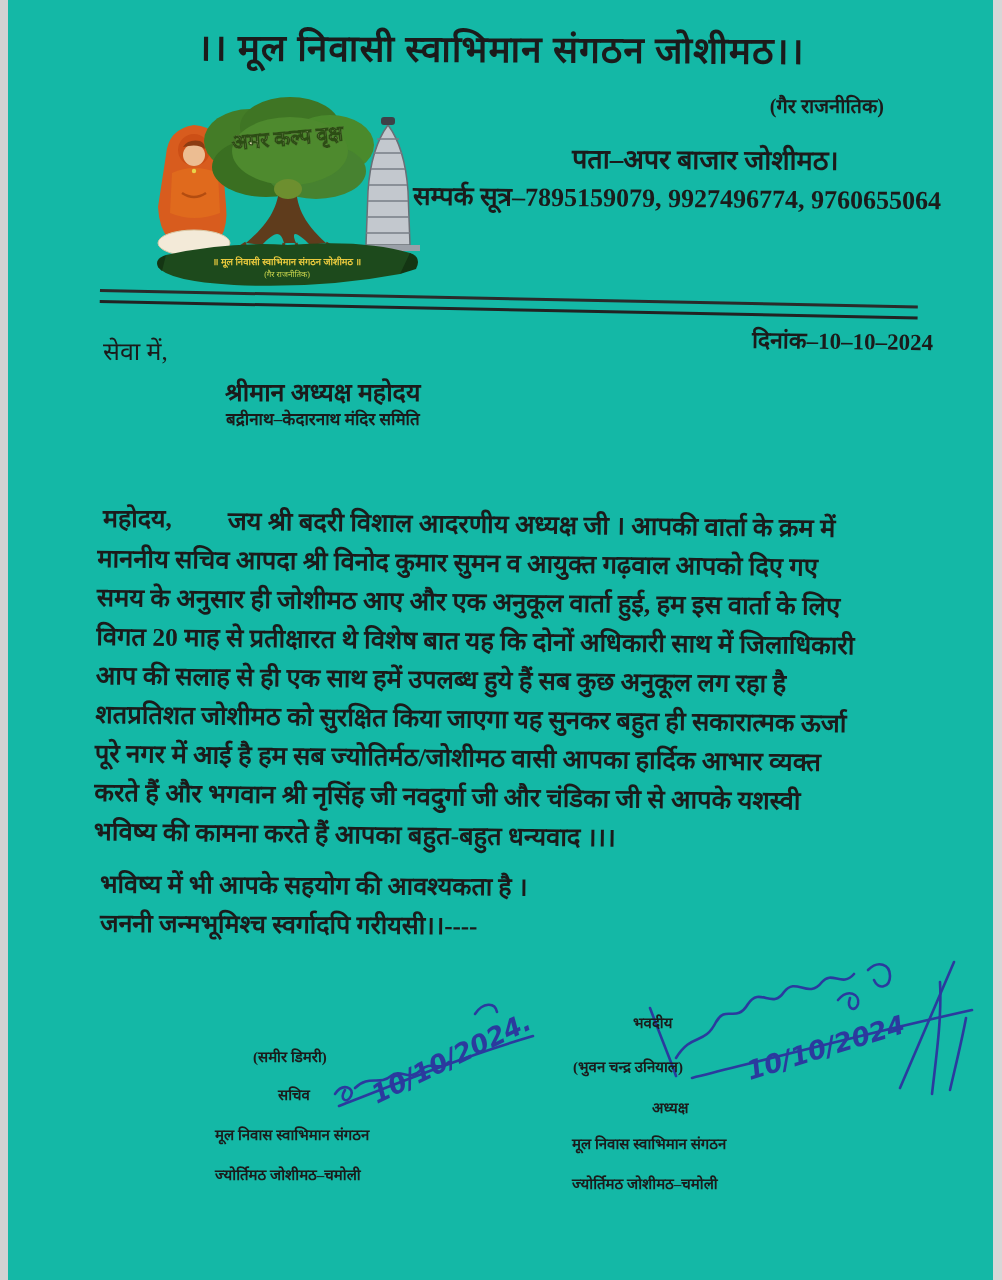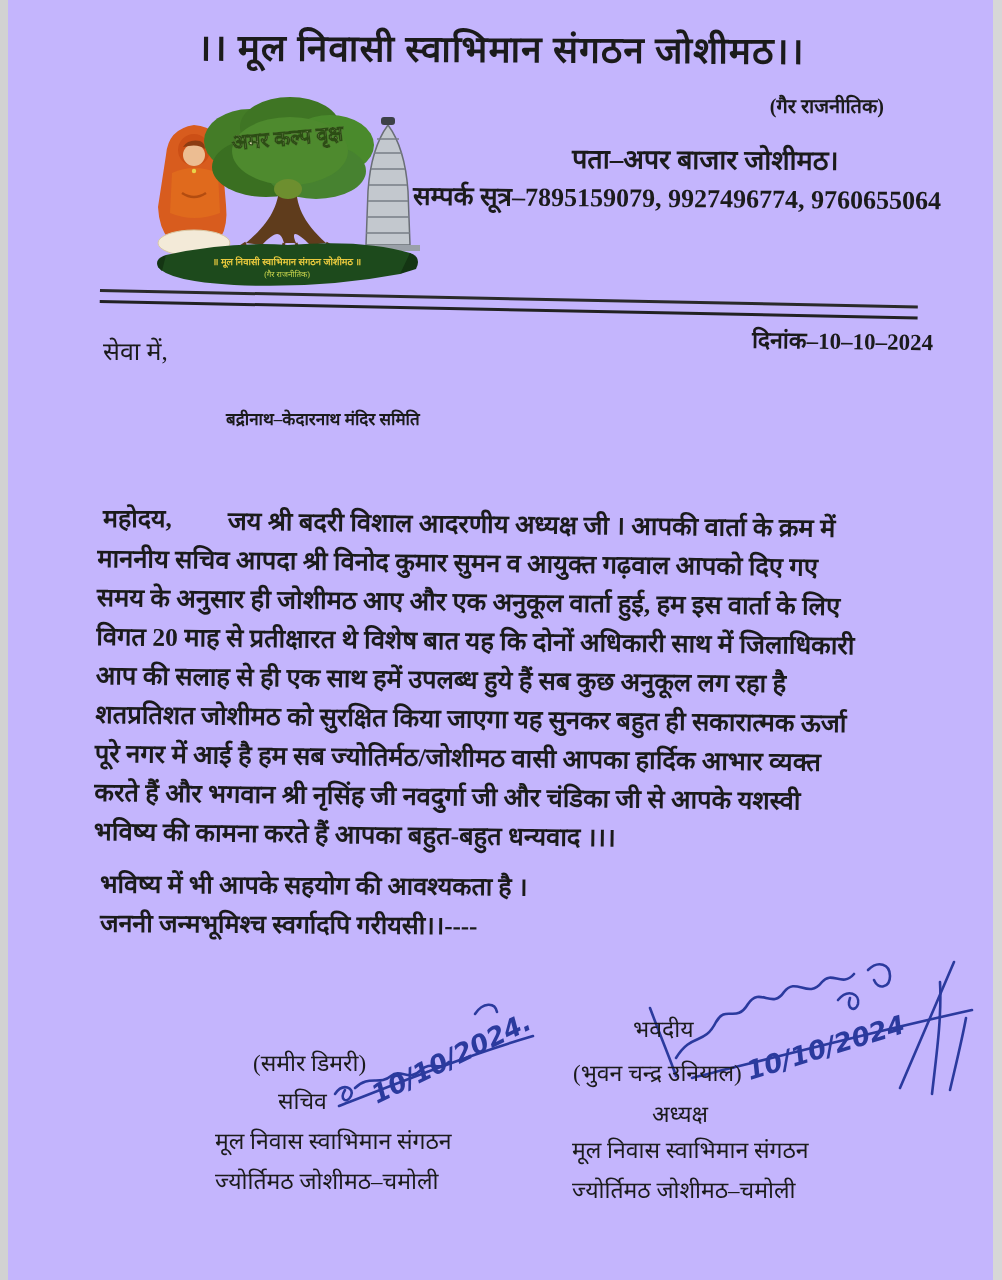--- a/index.html
+++ b/index.html
@@ -1,17 +1,17 @@
 <!DOCTYPE html>
 <html><head>
 <meta charset="utf-8">
 <style>
   html,body{margin:0;padding:0;background:#e9e9e9;}
   .page{
-    position:relative;width:1002px;height:1280px;background:#c4b5fd;
+    position:relative;width:1002px;height:1280px;background:#14b8a6;
     overflow:hidden;margin:0 auto;
     font-family:"Liberation Serif","DejaVu Serif",serif;color:#1b1b1b;
   }
   .edge{position:absolute;top:0;height:1280px;}
   .edge.left{left:0;width:8px;background:#d2d2d2;}
   .edge.right{right:0;width:9px;background:#d7d7d7;}
   .abs{position:absolute;white-space:nowrap;}
   .title{
     left:0;right:0;top:22px;text-align:center;
     font-size:37px;font-weight:bold;letter-spacing:1px;
@@ -32,21 +32,21 @@
   .mahoday{left:103px;top:464px;font-size:25px;font-weight:bold;margin-top:36px;}
   .body-block{
     position:absolute;left:98px;top:500px;width:828px;
     transform:rotate(0.7deg);transform-origin:0 0;
     font-size:25.5px;font-weight:bold;line-height:39px;
   }
   .body-block .line{white-space:nowrap;}
   .body-block .line.first{padding-left:130px;}
   .close1{left:100px;top:867px;font-size:25px;font-weight:bold;transform:rotate(0.4deg);}
   .close2{left:100px;top:906px;font-size:25px;font-weight:bold;transform:rotate(0.4deg);}
-  .sig-text{font-size:23px;font-weight:normal;}
+  .sig-text{font-size:15px;font-weight:bold;}
   .ink{position:absolute;}
   .hand{
     font-family:"DejaVu Sans","Liberation Sans",sans-serif;
     font-style:italic;font-weight:bold;
   }
   
   .logo{position:absolute;left:138px;top:93px;width:295px;height:200px;}
 </style>
 </head>
 <body>
@@ -104,20 +104,21 @@
     </svg>
   </div>
 
   <div class="abs addr">पता–अपर बाजार जोशीमठ।</div>
   <div class="abs contact">सम्पर्क सूत्र–7895159079, 9927496774, 9760655064</div>
 
   <div class="rule"></div>
 
   <div class="abs date">दिनांक–10–10–2024</div>
   <div class="abs seva">सेवा में,</div>
+  <div class="abs recip1">श्रीमान अध्यक्ष महोदय</div>
   <div class="abs recip2">बद्रीनाथ–केदारनाथ मंदिर समिति</div>
   <div class="abs mahoday">महोदय,</div>
 
   <div class="body-block">
     <div class="line first">जय श्री बदरी विशाल आदरणीय अध्यक्ष जी । आपकी वार्ता के क्रम में</div>
     <div class="line">माननीय सचिव आपदा श्री विनोद कुमार सुमन व आयुक्त गढ़वाल आपको दिए गए</div>
     <div class="line">समय के अनुसार ही जोशीमठ आए और एक अनुकूल वार्ता हुई, हम इस वार्ता के लिए</div>
     <div class="line">विगत 20 माह से प्रतीक्षारत थे विशेष बात यह कि दोनों अधिकारी साथ में जिलाधिकारी</div>
     <div class="line">आप की सलाह से ही एक साथ हमें उपलब्ध हुये हैं सब कुछ अनुकूल लग रहा है</div>
     <div class="line">शतप्रतिशत जोशीमठ को सुरक्षित किया जाएगा यह सुनकर बहुत ही सकारात्मक ऊर्जा</div>

